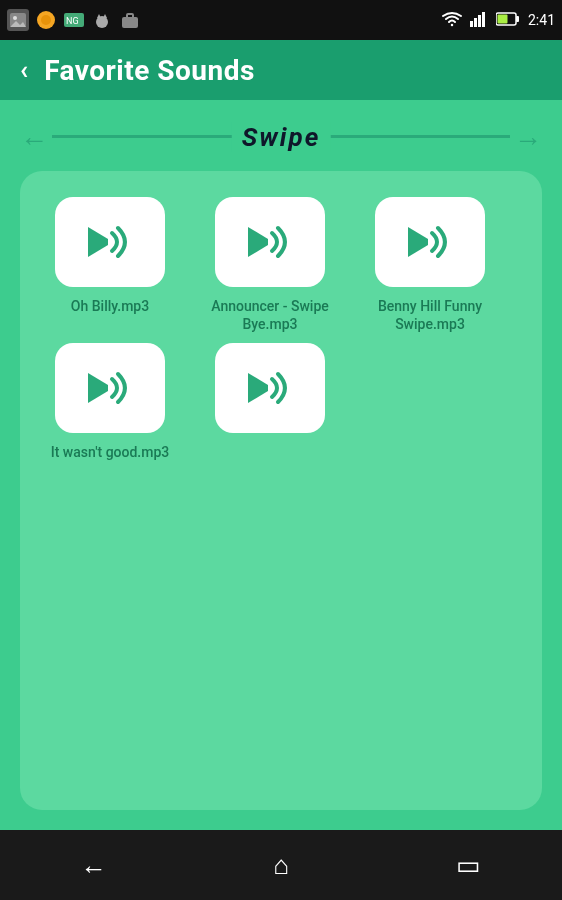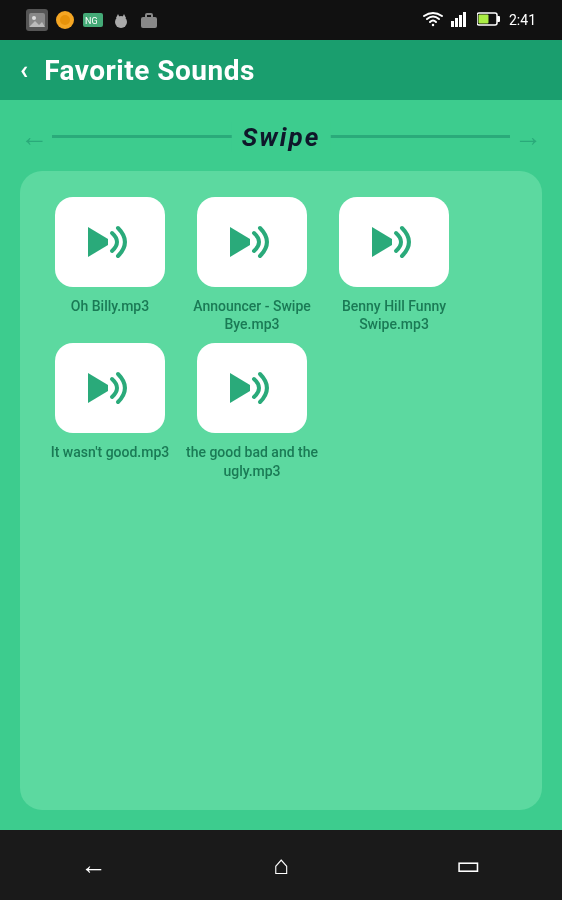--- a/index.html
+++ b/index.html
@@ -13,21 +13,21 @@
       flex-direction: column;
     }
 
     
     .status-bar {
       background: #111;
       height: 40px;
       display: flex;
       align-items: center;
       justify-content: space-between;
-      padding: 0 26px;
+      padding: 0 7px;
       flex-shrink: 0;
     }
     .status-bar-left {
       display: flex;
       align-items: center;
       gap: 6px;
     }
     .status-icon {
       width: 22px;
       height: 22px;
@@ -121,21 +121,21 @@
       flex: 1;
       padding: 26px 20px 20px 20px;
       display: flex;
       flex-direction: column;
       gap: 10px;
     }
 
     .sounds-row {
       display: flex;
       flex-direction: row;
-      gap: 2px;
+      gap: 20px;
       justify-content: flex-start;
     }
 
     .sound-item {
       display: flex;
       flex-direction: column;
       align-items: center;
       cursor: pointer;
       width: 140px;
     }
@@ -326,21 +326,20 @@
       </div>
 
       <div class="sound-item">
         <div class="sound-icon-box">
           <svg viewBox="0 0 60 50" xmlns="http://www.w3.org/2000/svg">
             <polygon points="8,10 8,40 28,28 28,22" fill="#2aaa7a"></polygon>
             <path d="M32,16 Q42,25 32,34" stroke="#2aaa7a" stroke-width="4" fill="none" stroke-linecap="round"></path>
             <path d="M38,11 Q52,25 38,39" stroke="#2aaa7a" stroke-width="4" fill="none" stroke-linecap="round"></path>
           </svg>
         </div>
-        <span class="sound-label">the good bad and the ugly.mp3</span>
       </div>
 
     </div>
 
   </div>
 </div>
 
 <div class="bottom-nav">
   <div class="nav-btn">←</div>
   <div class="nav-btn">⌂</div>

